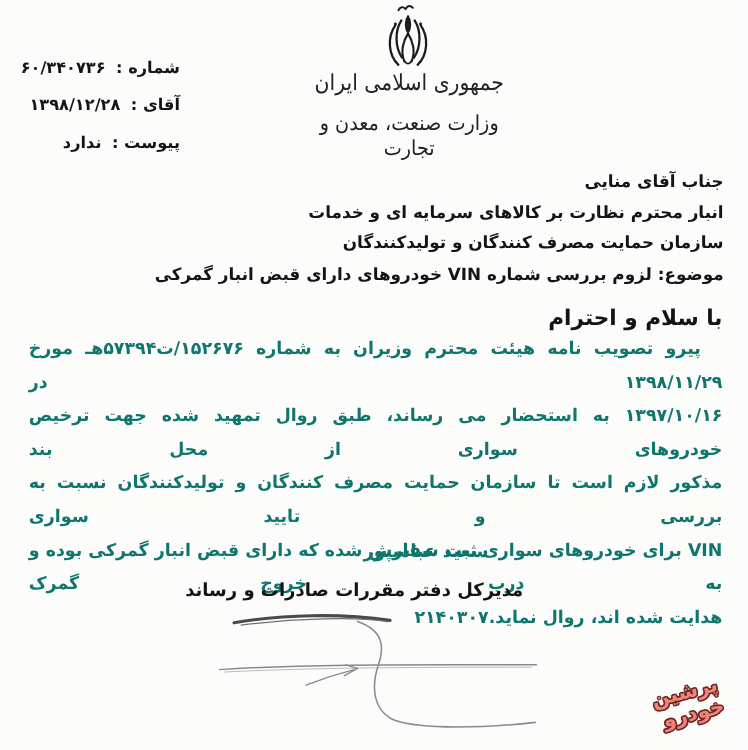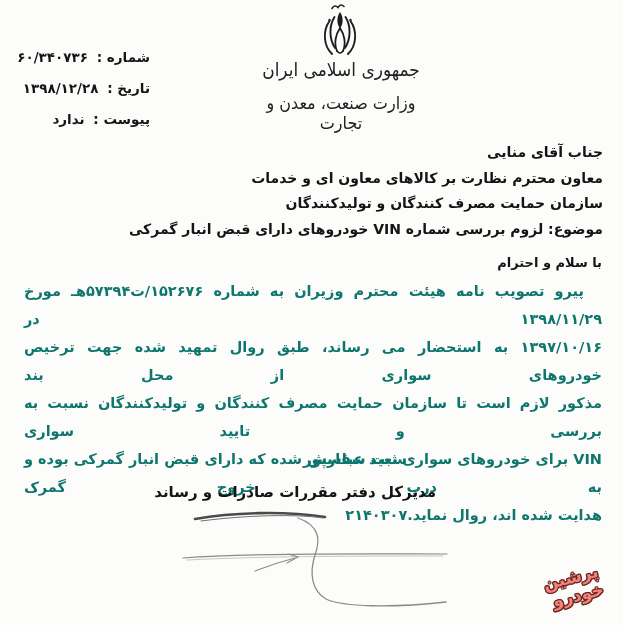--- a/index.html
+++ b/index.html
@@ -27,21 +27,21 @@
     direction:rtl;font-size:16px;color:#222;transform:scaleY(1.08);
   }
   
   .recipient{
     position:absolute;top:140px;right:20px;left:25px;direction:rtl;text-align:right;
     font-size:14px;font-weight:bold;line-height:25.5px;color:#141414;
   }
   
   .salutation{
     position:absolute;top:255px;right:21px;direction:rtl;
-    font-size:13px;font-weight:bold;color:#141414;
+    font-size:18px;font-weight:bold;color:#141414;
   }
   .body-text{
     position:absolute;top:277px;right:21px;left:24px;direction:rtl;
     font-size:14.5px;font-weight:600;line-height:28px;color:#0f766e;
   }
   .body-line{text-align:justify;text-align-last:justify;}
   .body-line.first{text-indent:18px;}
   .body-line.last{text-align-last:right;}
   
   .sig-name{
@@ -72,21 +72,21 @@
 <body>
 
 <div class="page">
 
   <div class="meta">
     <div class="meta-row">
       <span>شماره :</span>
       <span class="meta-val">۶۰/۳۴۰۷۳۶</span>
     </div>
     <div class="meta-row">
-      <span>تاریخ :</span>
+      <span>آقای :</span>
       <span class="meta-val">۱۳۹۸/۱۲/۲۸</span>
     </div>
     <div class="meta-row">
       <span>پیوست :</span>
       <span class="meta-val">ندارد</span>
     </div>
   </div>
 
   <div class="emblem">
     <svg viewBox="0 0 100 120" width="58" height="60">
@@ -109,21 +109,21 @@
         <circle cx="29" cy="34" r="2.4"></circle>
         <circle cx="71" cy="34" r="2.4"></circle>
       </g>
     </svg>
   </div>
   <div class="gov-line1">جمهوری اسلامی ایران</div>
   <div class="gov-line2">وزارت صنعت، معدن و تجارت</div>
 
   <div class="recipient">
     <div>جناب آقای منایی</div>
-    <div>معاون محترم نظارت بر کالاهای معاون ای و خدمات</div>
+    <div>انبار محترم نظارت بر کالاهای سرمایه ای و خدمات</div>
     <div>سازمان حمایت مصرف کنندگان و تولیدکنندگان</div>
     <div>موضوع: لزوم بررسی شماره VIN خودروهای دارای قبض انبار گمرکی</div>
   </div>
 
   <div class="salutation">با سلام و احترام</div>
   <div class="body-text">
     <div class="body-line first">پیرو تصویب نامه هیئت محترم وزیران به شماره ۱۵۲۶۷۶/ت۵۷۳۹۴هـ مورخ ۱۳۹۸/۱۱/۲۹ در</div>
     <div class="body-line">۱۳۹۷/۱۰/۱۶ به استحضار می رساند، طبق روال تمهید شده جهت ترخیص خودروهای سواری از محل بند</div>
     <div class="body-line">مذکور لازم است تا سازمان حمایت مصرف کنندگان و تولیدکنندگان نسبت به بررسی و تایید سواری</div>
     <div class="body-line">VIN برای خودروهای سواری ثبت سفارش شده که دارای قبض انبار گمرکی بوده و به درب خروج گمرک</div>

